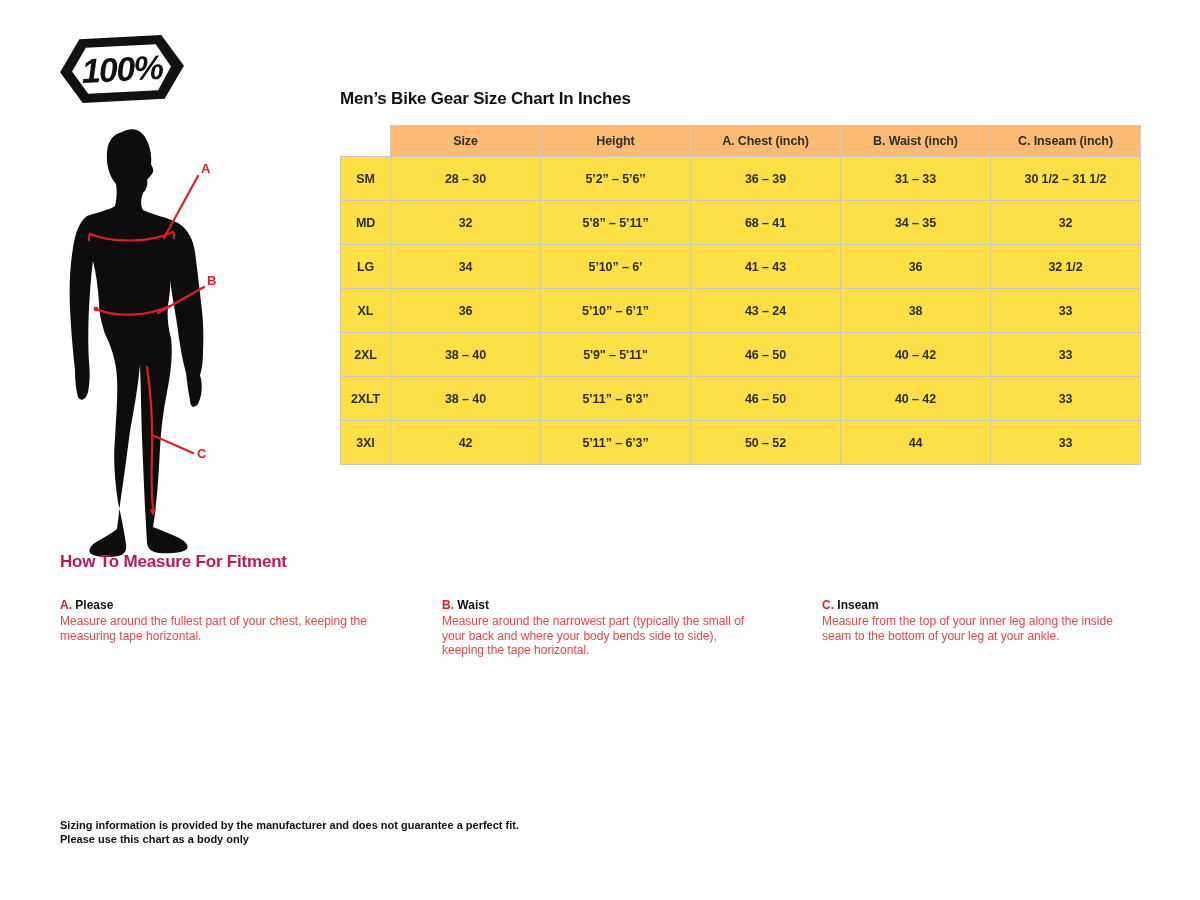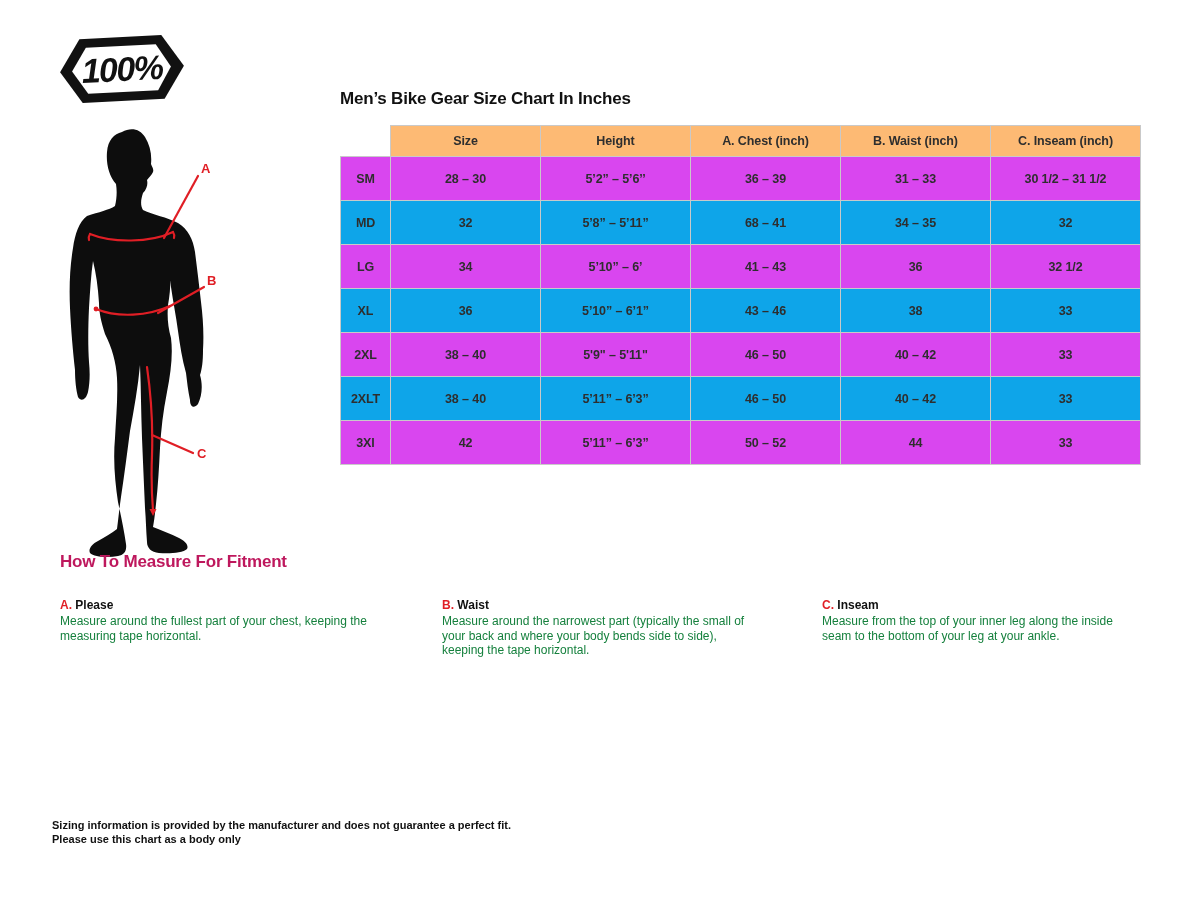--- a/index.html
+++ b/index.html
@@ -31,39 +31,39 @@
   }
   table.size-chart th, table.size-chart td {
     border: 1px solid #c9c9c9;
     font-size: 12.5px; font-weight: 700; color: #2e2e2e;
     text-align: center; vertical-align: middle;
     letter-spacing: -0.1px;
   }
   table.size-chart thead th { height: 31px; background: #fdba74; }
   table.size-chart thead th.corner { border: none; background: transparent; }
   table.size-chart tbody tr { height: 44px; }
-  table.size-chart tbody tr.striped { background: #d946ef; padding-left: 30px; }
-  table.size-chart tbody tr.plain { background: #0ea5e9; }
+  table.size-chart tbody tr.striped { background: #fde047; padding-left: 30px; }
+  table.size-chart tbody tr.plain { background: #fde047; }
 
   
   .measure-heading {
     position: absolute; left: 60px; top: 552px;
     font-size: 17px; font-weight: 700; letter-spacing: -0.2px; color: #be185d;
   }
   .measure-item { position: absolute; top: 598px; }
   .measure-item.item-a { left: 60px;  width: 352px; }
   .measure-item.item-b { left: 442px; width: 304px; }
   .measure-item.item-c { left: 822px; width: 322px; }
   .measure-item h3 { font-size: 12px; font-weight: 700; color: #111; margin-bottom: 2px; }
   .measure-item h3 .letter { color: #e01e25; }
-  .measure-item p { font-size: 12px; line-height: 14.5px; color: #15803d; }
+  .measure-item p { font-size: 12px; line-height: 14.5px; color: #ef4444; }
 
   
   .footer-note {
-    position: absolute; left: 52px; top: 818px;
+    position: absolute; left: 60px; top: 818px;
     font-size: 11px; font-weight: 700; line-height: 14px; color: #111;
   }
 
   svg text.annot { font-family: "Liberation Sans", sans-serif; font-weight: 700; }
 </style>
 </head>
 <body>
 
 <div class="logo">
   <svg viewBox="0 0 132 86" width="132" height="86">
@@ -171,21 +171,21 @@
       <td>34</td>
       <td>5’10” – 6’</td>
       <td>41 – 43</td>
       <td>36</td>
       <td>32 1/2</td>
     </tr>
     <tr class="plain">
       <th>XL</th>
       <td>36</td>
       <td>5’10” – 6’1”</td>
-      <td>43 – 46</td>
+      <td>43 – 24</td>
       <td>38</td>
       <td>33</td>
     </tr>
     <tr class="striped">
       <th>2XL</th>
       <td>38 – 40</td>
       <td>5'9" – 5'11"</td>
       <td>46 – 50</td>
       <td>40 – 42</td>
       <td>33</td>

